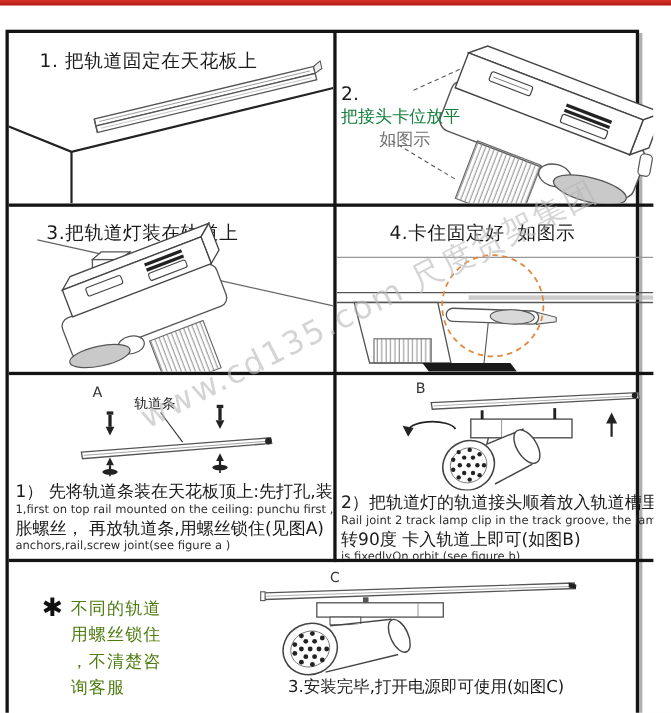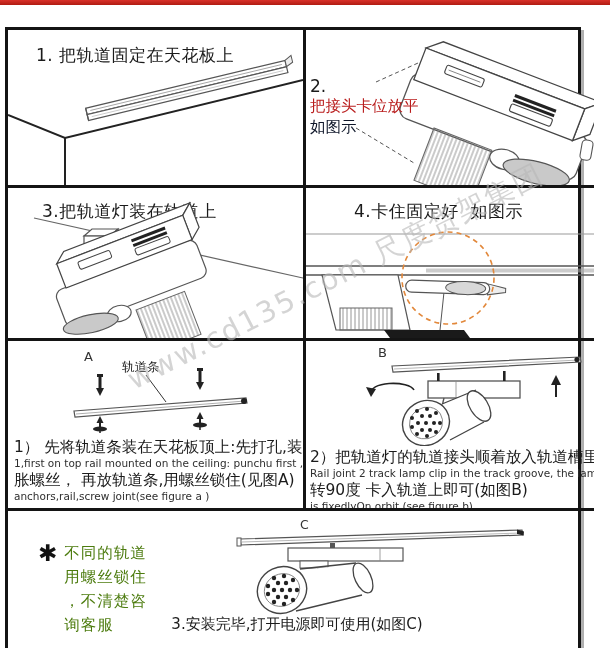--- a/index.html
+++ b/index.html
@@ -21,24 +21,24 @@
   text { font-family:"DejaVu Sans","Liberation Sans",sans-serif; }
   #watermark { position:absolute; left:130px; top:362px; white-space:nowrap;
                font-size:29px; letter-spacing:2px; color:rgba(184,184,184,.6);
                transform:rotate(-27deg); transform-origin:0 50%; z-index:9;
                pointer-events:none; }
   .notewrap { position:absolute; left:30px; top:30px; display:flex; }
   .star { font-size:23px; color:#111; margin-right:7px; line-height:1.1; }
   .noteline { font-size:15.5px; color:#4d7c0f; line-height:1.55; letter-spacing:1px; }
   .p2text { position:absolute; left:4px; top:46px; width:116px; }
   .p2num { font-size:17px; color:#1b1b1b; }
-  .p2l1 { font-size:15.5px; color:#b91c1c; white-space:nowrap; }
-  .p2l2 { font-size:15.5px; color:#0f172a; text-align:left; }
+  .p2l1 { font-size:15.5px; color:#15803d; white-space:nowrap; }
+  .p2l2 { font-size:15.5px; color:#737373; text-align:center; }
   .stepblock { position:absolute; left:6px; }
-  .cap { position:absolute; left:89px; width:400px; text-align:center; }
+  .cap { position:absolute; left:105px; width:400px; text-align:right; }
   .cap .cn { font-size:15px; }
 </style>
 </head>
 <body>
 
 <div id="page">
   <div id="topbar"></div>
 
   <div id="watermark">www.cd135.com 尺度货架集团</div>
 

